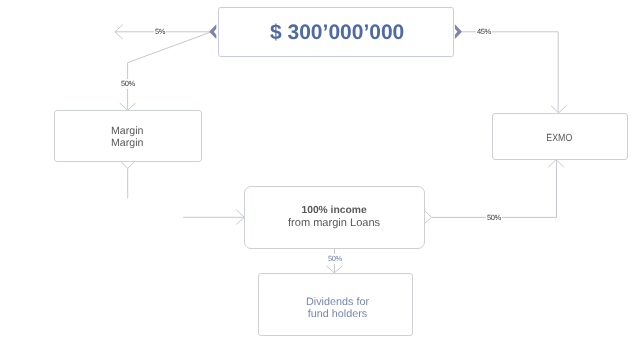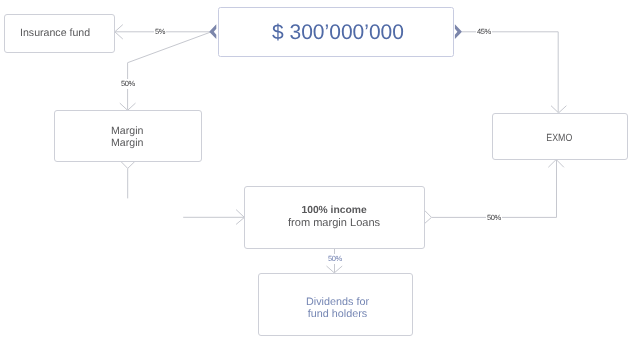--- a/index.html
+++ b/index.html
@@ -9,29 +9,29 @@
   .elabel, .node .t{will-change:transform;}
   svg.layer{position:absolute;left:0;top:0;width:640px;height:345px;}
   .node{position:absolute;box-sizing:border-box;border:1px solid #ced0d8;border-radius:3px;background:#fff;
         display:flex;align-items:center;justify-content:center;text-align:center;}
   .node .t{display:block;}
 
   .n-insurance{left:3.6px;top:14.1px;width:111px;height:38.5px;}
   .n-insurance .t{font-size:10.6px;line-height:12.2px;color:#58585a;
     position:relative;left:-4.5px;top:-0.3px;}
   .n-main{left:218.3px;top:7.3px;width:235.4px;height:49.6px;border-color:#c8cce1;border-radius:2.5px;}
-  .n-main .t{font-size:21px;line-height:24px;color:#506aa6;position:relative;top:1.4px;left:1.5px;}
+  .n-main .t{font-size:21px;line-height:24px;color:#506aa6;position:relative;top:1.4px;left:1.5px;font-weight:bold;}
   .n-margin{left:54.2px;top:110.4px;width:147.6px;height:51.2px;text-align:center;}
   .n-margin .t{font-size:10.6px;line-height:12.2px;color:#58585a;position:relative;top:1.0px;left:-0.7px;}
   .n-exmo{left:492.4px;top:113.3px;width:136px;height:46.6px;}
   .n-exmo .t{font-size:10.4px;line-height:12.2px;color:#58585a;position:relative;top:2.3px;left:-1.4px;}
   .n-exmo .c1{display:inline-block;transform:scaleX(0.85);transform-origin:center;}
   .n-traders{left:70.9px;top:198.3px;width:112.8px;height:37.6px;}
   .n-traders .t{font-size:10.4px;line-height:12.2px;color:#58585a;position:relative;top:2.1px;}
-  .n-income{left:244.1px;top:185.6px;width:180.8px;height:63.2px;}
+  .n-income{left:244.1px;top:185.6px;width:180.8px;height:63.2px;border-radius:7px;}
   .n-income .t{font-size:11.05px;line-height:13.4px;color:#58585a;position:relative;top:-0.2px;}
   .n-income .b{font-weight:bold;font-size:10.3px;}
   .n-dividends{left:258px;top:273.4px;width:154.9px;height:62.4px;}
   .n-dividends .t{font-size:10.8px;line-height:11.7px;color:#7687b4;position:relative;top:4.4px;left:1.6px;}
 
   .elabel{position:absolute;font-size:7.5px;line-height:7.5px;color:#37373a;white-space:nowrap;
     letter-spacing:-0.5px;font-weight:400;background:#fff;padding:1.1px 1.1px 1.1px 1.1px;
     margin:-1.1px 0 0 -1.1px;}
   .elabel.blue{color:#6c7cad;}
   .el-5{left:154.8px;top:28.2px;}
@@ -69,23 +69,20 @@
 
       <path d="M334.5 248.3 V272.8"></path>
       <path d="M326.5 266.0 L334.3 272.9 L342.2 266.0"></path>
     </g>
     <g fill="#7c86ab" stroke="none">
       <path d="M216.3 24.3 L209.2 31.7 L216.3 39.1 L216.3 34.7 L213.8 31.7 L216.3 28.7 Z"></path>
       <path d="M454.9 24.3 L462.0 31.7 L454.9 39.1 L454.9 34.7 L457.4 31.7 L454.9 28.7 Z"></path>
     </g>
   </svg>
 
-  <div class="node n-insurance">
-    <span class="t">Insurance fund</span>
-  </div>
 
   <div class="node n-main">
     <span class="t">$ 300’000’000</span>
   </div>
 
   <div class="node n-margin">
     <span class="t">
       <span>Margin</span><br>
       <span>Margin</span>
     </span>

